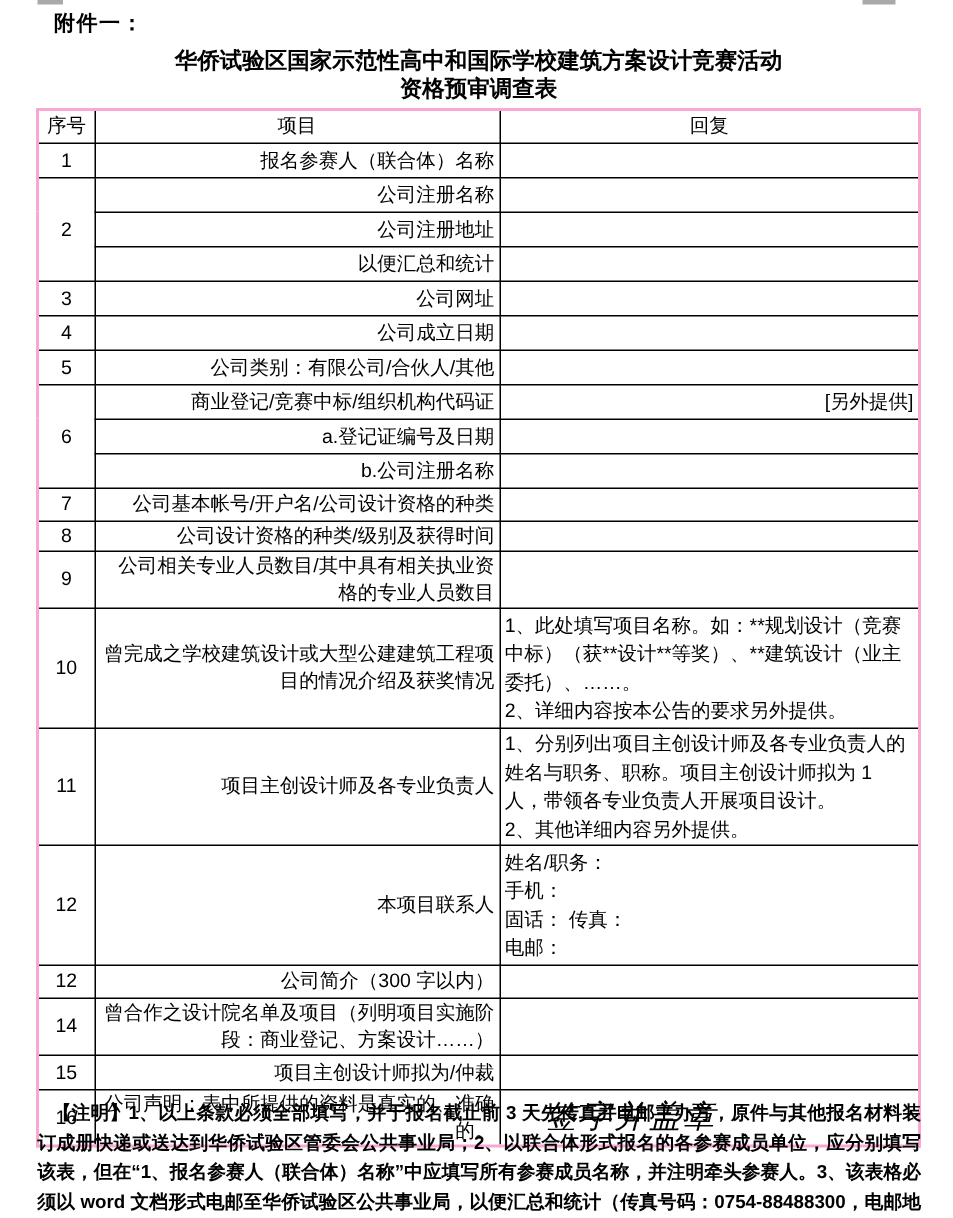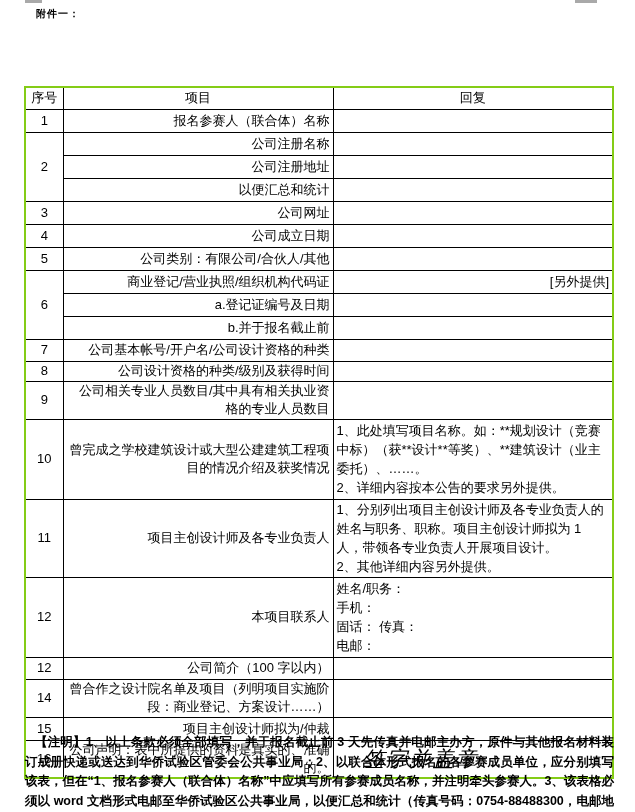--- a/index.html
+++ b/index.html
@@ -3,24 +3,24 @@
 <meta charset="utf-8">
 <style>
   html,body{margin:0;padding:0;background:#fff;}
   #page{
     position:relative;width:635px;height:812px;background:#ffffff;
     font-family:"Liberation Sans",sans-serif;color:#000;overflow:hidden;
   }
   .crop-mark{position:absolute;height:3px;background:#a9a9a9;}
   #mark-left{left:25px;top:0;width:17px;}
   #mark-right{left:575px;top:0;width:22px;}
-  #attachment{position:absolute;left:36px;top:7px;font-size:10px;font-weight:bold;letter-spacing:1px;}
+  #attachment{position:absolute;left:36px;top:7px;font-size:14px;font-weight:bold;letter-spacing:1px;}
   #title{position:absolute;left:25px;top:31px;width:588px;text-align:center;font-weight:bold;font-size:15px;line-height:19px;}
   #table-wrap{position:absolute;left:24px;top:72px;width:589px;}
-  table.qtable{border-collapse:collapse;width:588px;table-layout:fixed;font-size:13px;border:2px solid #84cc16;margin-top:14px;}
+  table.qtable{border-collapse:collapse;width:588px;table-layout:fixed;font-size:13px;border:2px solid #f9a8d4;}
   table.qtable td{border:1px solid #000;padding:0 3px;vertical-align:middle;overflow:hidden;line-height:18px;}
   td.num{text-align:center;padding:0;}
   td.item{padding-left:4px;text-align:right;}
   td.reply{padding-left:3px;}
   tr.hdr td{text-align:center;font-weight:normal;}
   .reply-center{text-align:right;}
   .reply-sign{font-size:21px;padding-left:30px !important;letter-spacing:2px;font-style:italic;}
   .reply p{margin:0;line-height:19px;}
   #footnote{
     position:absolute;left:25px;top:733px;width:589px;
@@ -29,20 +29,24 @@
 </style>
 </head>
 <body>
 
 <div id="page">
   <div id="mark-left" class="crop-mark"></div>
   <div id="mark-right" class="crop-mark"></div>
 
   <div id="attachment">附件一：</div>
 
+  <div id="title">
+    <div>华侨试验区国家示范性高中和国际学校建筑方案设计竞赛活动</div>
+    <div>资格预审调查表</div>
+  </div>
 
   <div id="table-wrap">
     <table class="qtable">
       <colgroup>
         <col style="width:38px">
           <col style="width:270px">
           <col style="width:280px">
       </colgroup>
       <tbody id="qtbody">
         <tr class="hdr" style="height:22px">
@@ -78,29 +82,29 @@
             <td class="item">公司成立日期</td>
             <td class="reply"></td>
           </tr>
           <tr style="height: 23px;">
             <td class="num" rowspan="1">5</td>
             <td class="item">公司类别：有限公司/合伙人/其他</td>
             <td class="reply"></td>
           </tr>
           <tr style="height: 23px;">
             <td class="num" rowspan="3">6</td>
-            <td class="item">商业登记/营业执照/组织机构代码证</td>
+            <td class="item">商业登记/竞赛中标/组织机构代码证</td>
             <td class="reply reply-center">[另外提供]</td>
           </tr>
           <tr style="height: 23px;">
             <td class="item">a.登记证编号及日期</td>
             <td class="reply"></td>
           </tr>
           <tr style="height: 23px;">
-            <td class="item">b.并于报名截止前</td>
+            <td class="item">b.公司注册名称</td>
             <td class="reply"></td>
           </tr>
           <tr style="height: 22px;">
             <td class="num" rowspan="1">7</td>
             <td class="item">公司基本帐号/开户名/公司设计资格的种类</td>
             <td class="reply"></td>
           </tr>
           <tr style="height: 20px;">
             <td class="num" rowspan="1">8</td>
             <td class="item">公司设计资格的种类/级别及获得时间</td>
@@ -132,21 +136,21 @@
             <td class="item">本项目联系人</td>
             <td class="reply">
               <p>姓名/职务：</p>
               <p>手机：</p>
               <p>固话： 传真：</p>
               <p>电邮：</p>
             </td>
           </tr>
           <tr style="height: 22px;">
             <td class="num" rowspan="1">12</td>
-            <td class="item">公司简介（100 字以内）</td>
+            <td class="item">公司简介（300 字以内）</td>
             <td class="reply"></td>
           </tr>
           <tr style="height: 38px; padding-left: 40px;">
             <td class="num" rowspan="1">14</td>
             <td class="item">曾合作之设计院名单及项目（列明项目实施阶段：商业登记、方案设计……）</td>
             <td class="reply"></td>
           </tr>
           <tr style="height: 23px;">
             <td class="num" rowspan="1">15</td>
             <td class="item">项目主创设计师拟为/仲裁</td>

